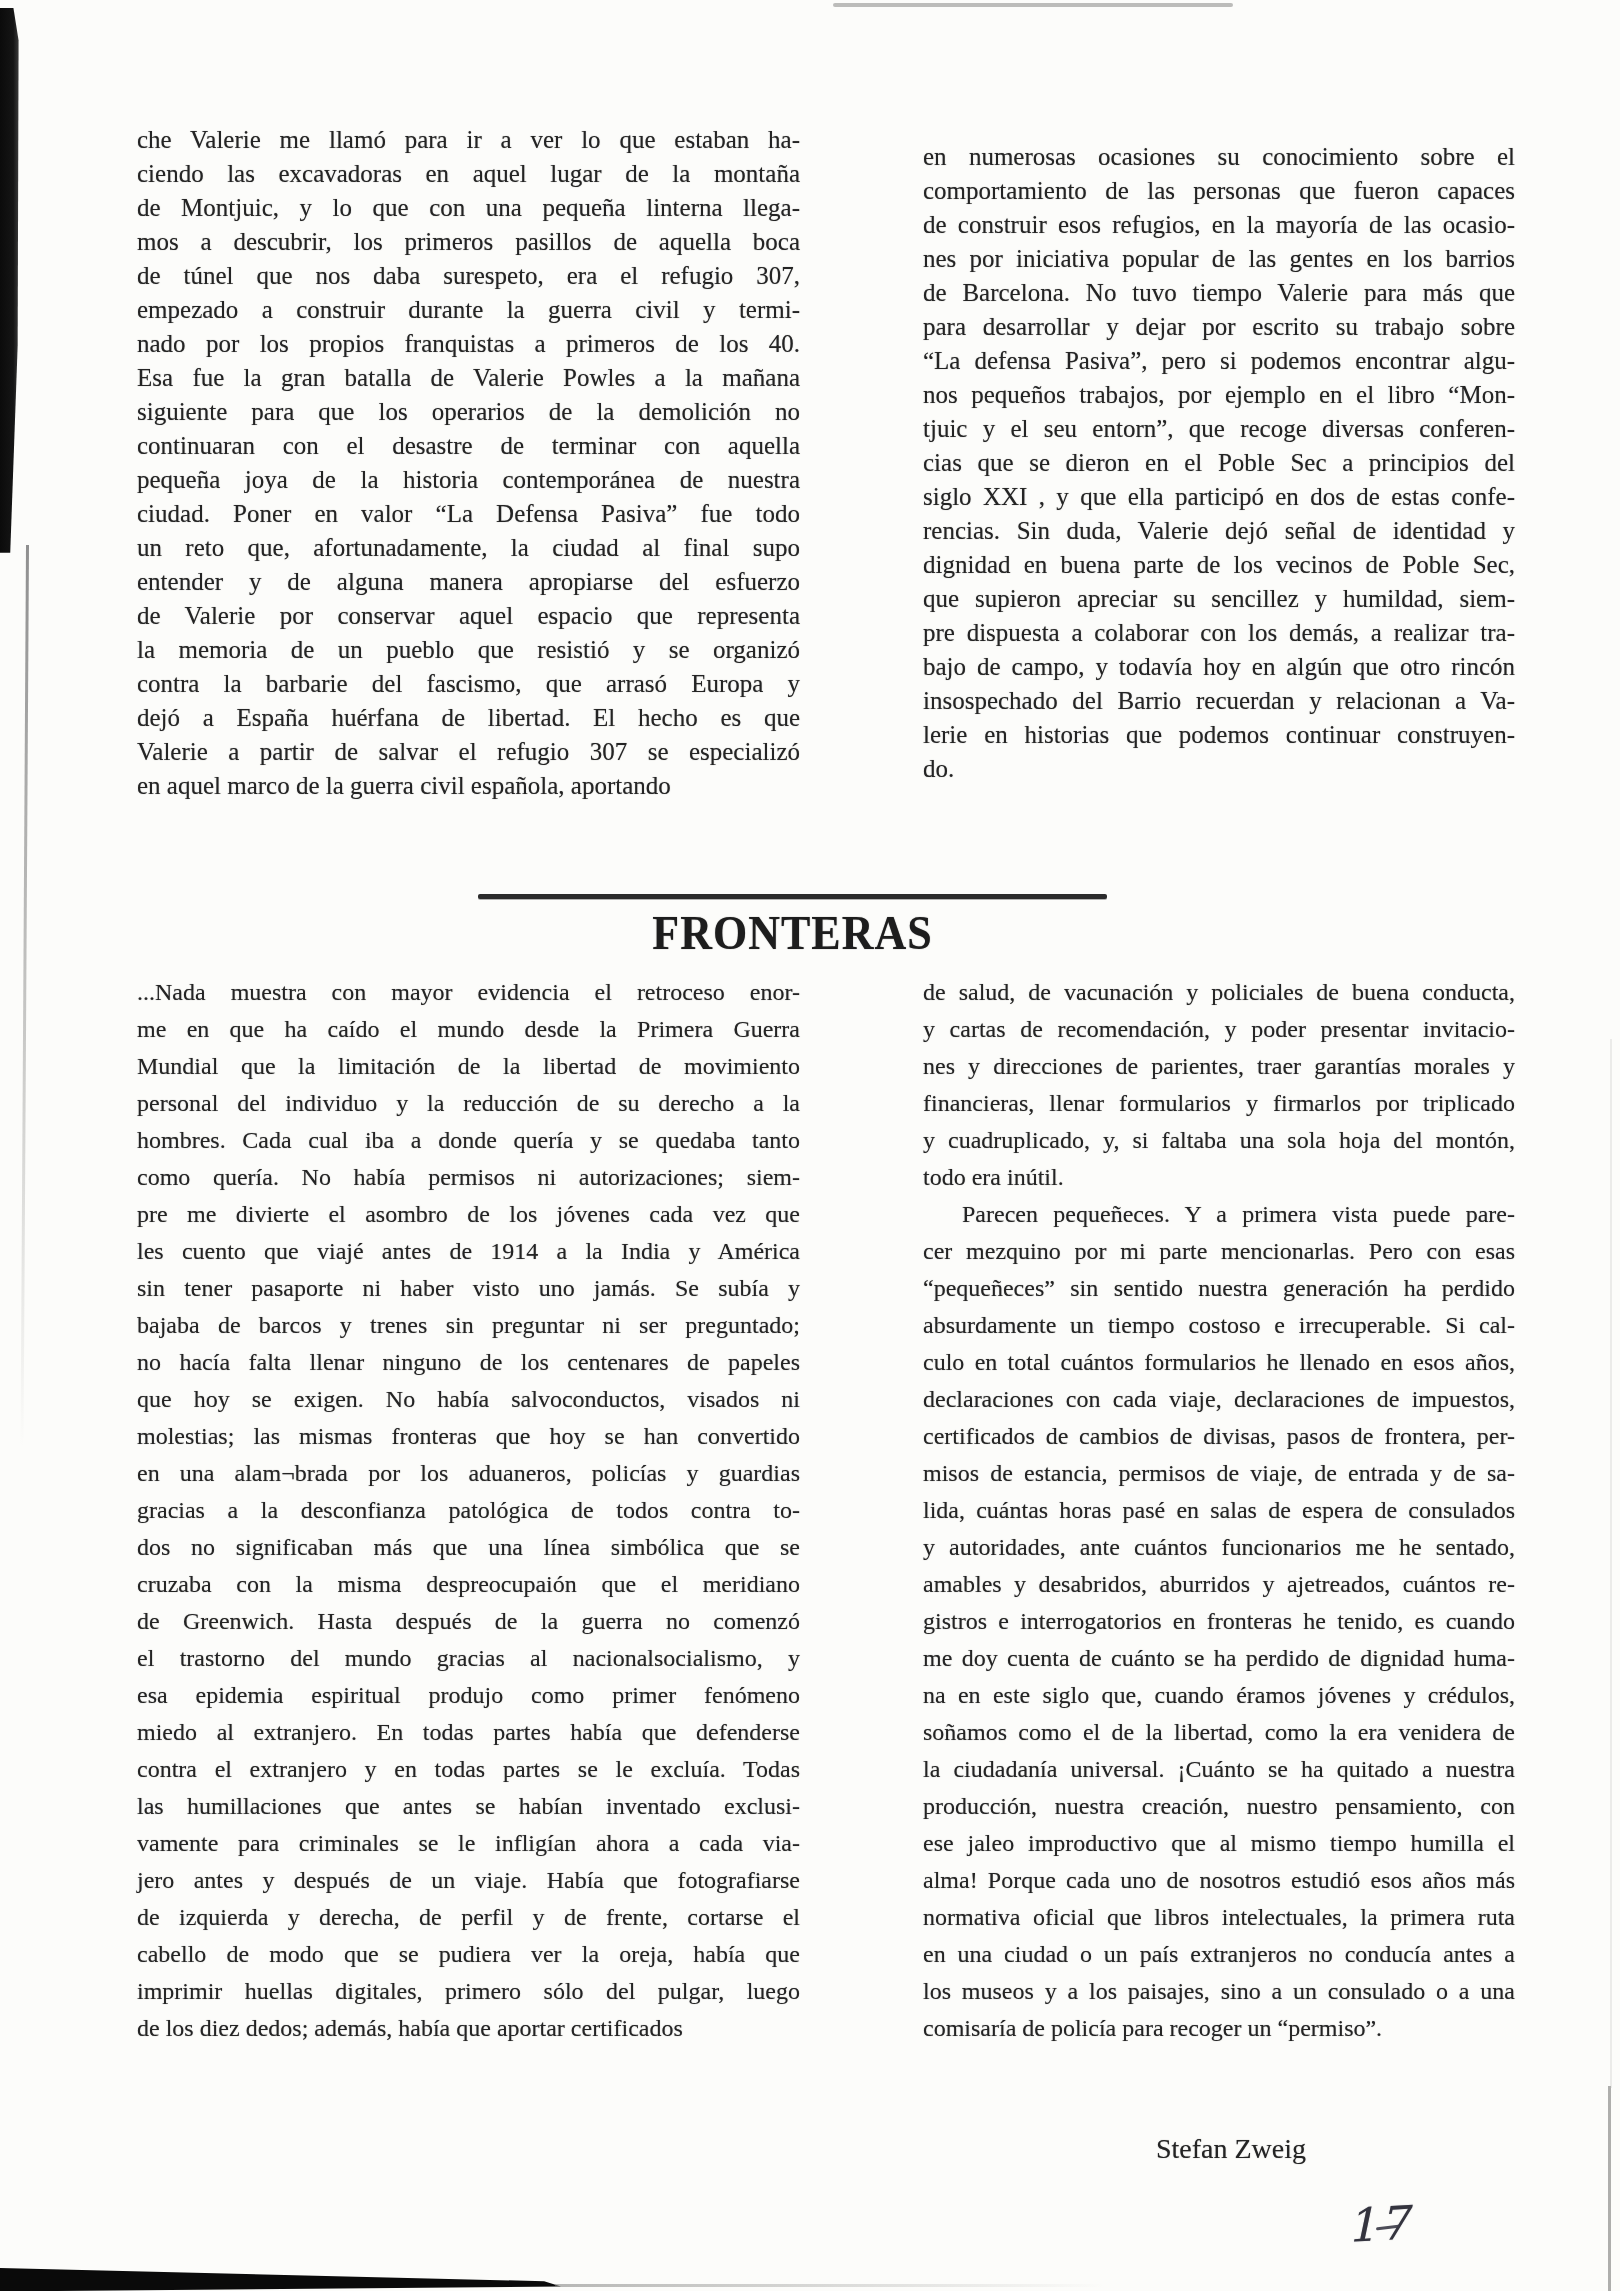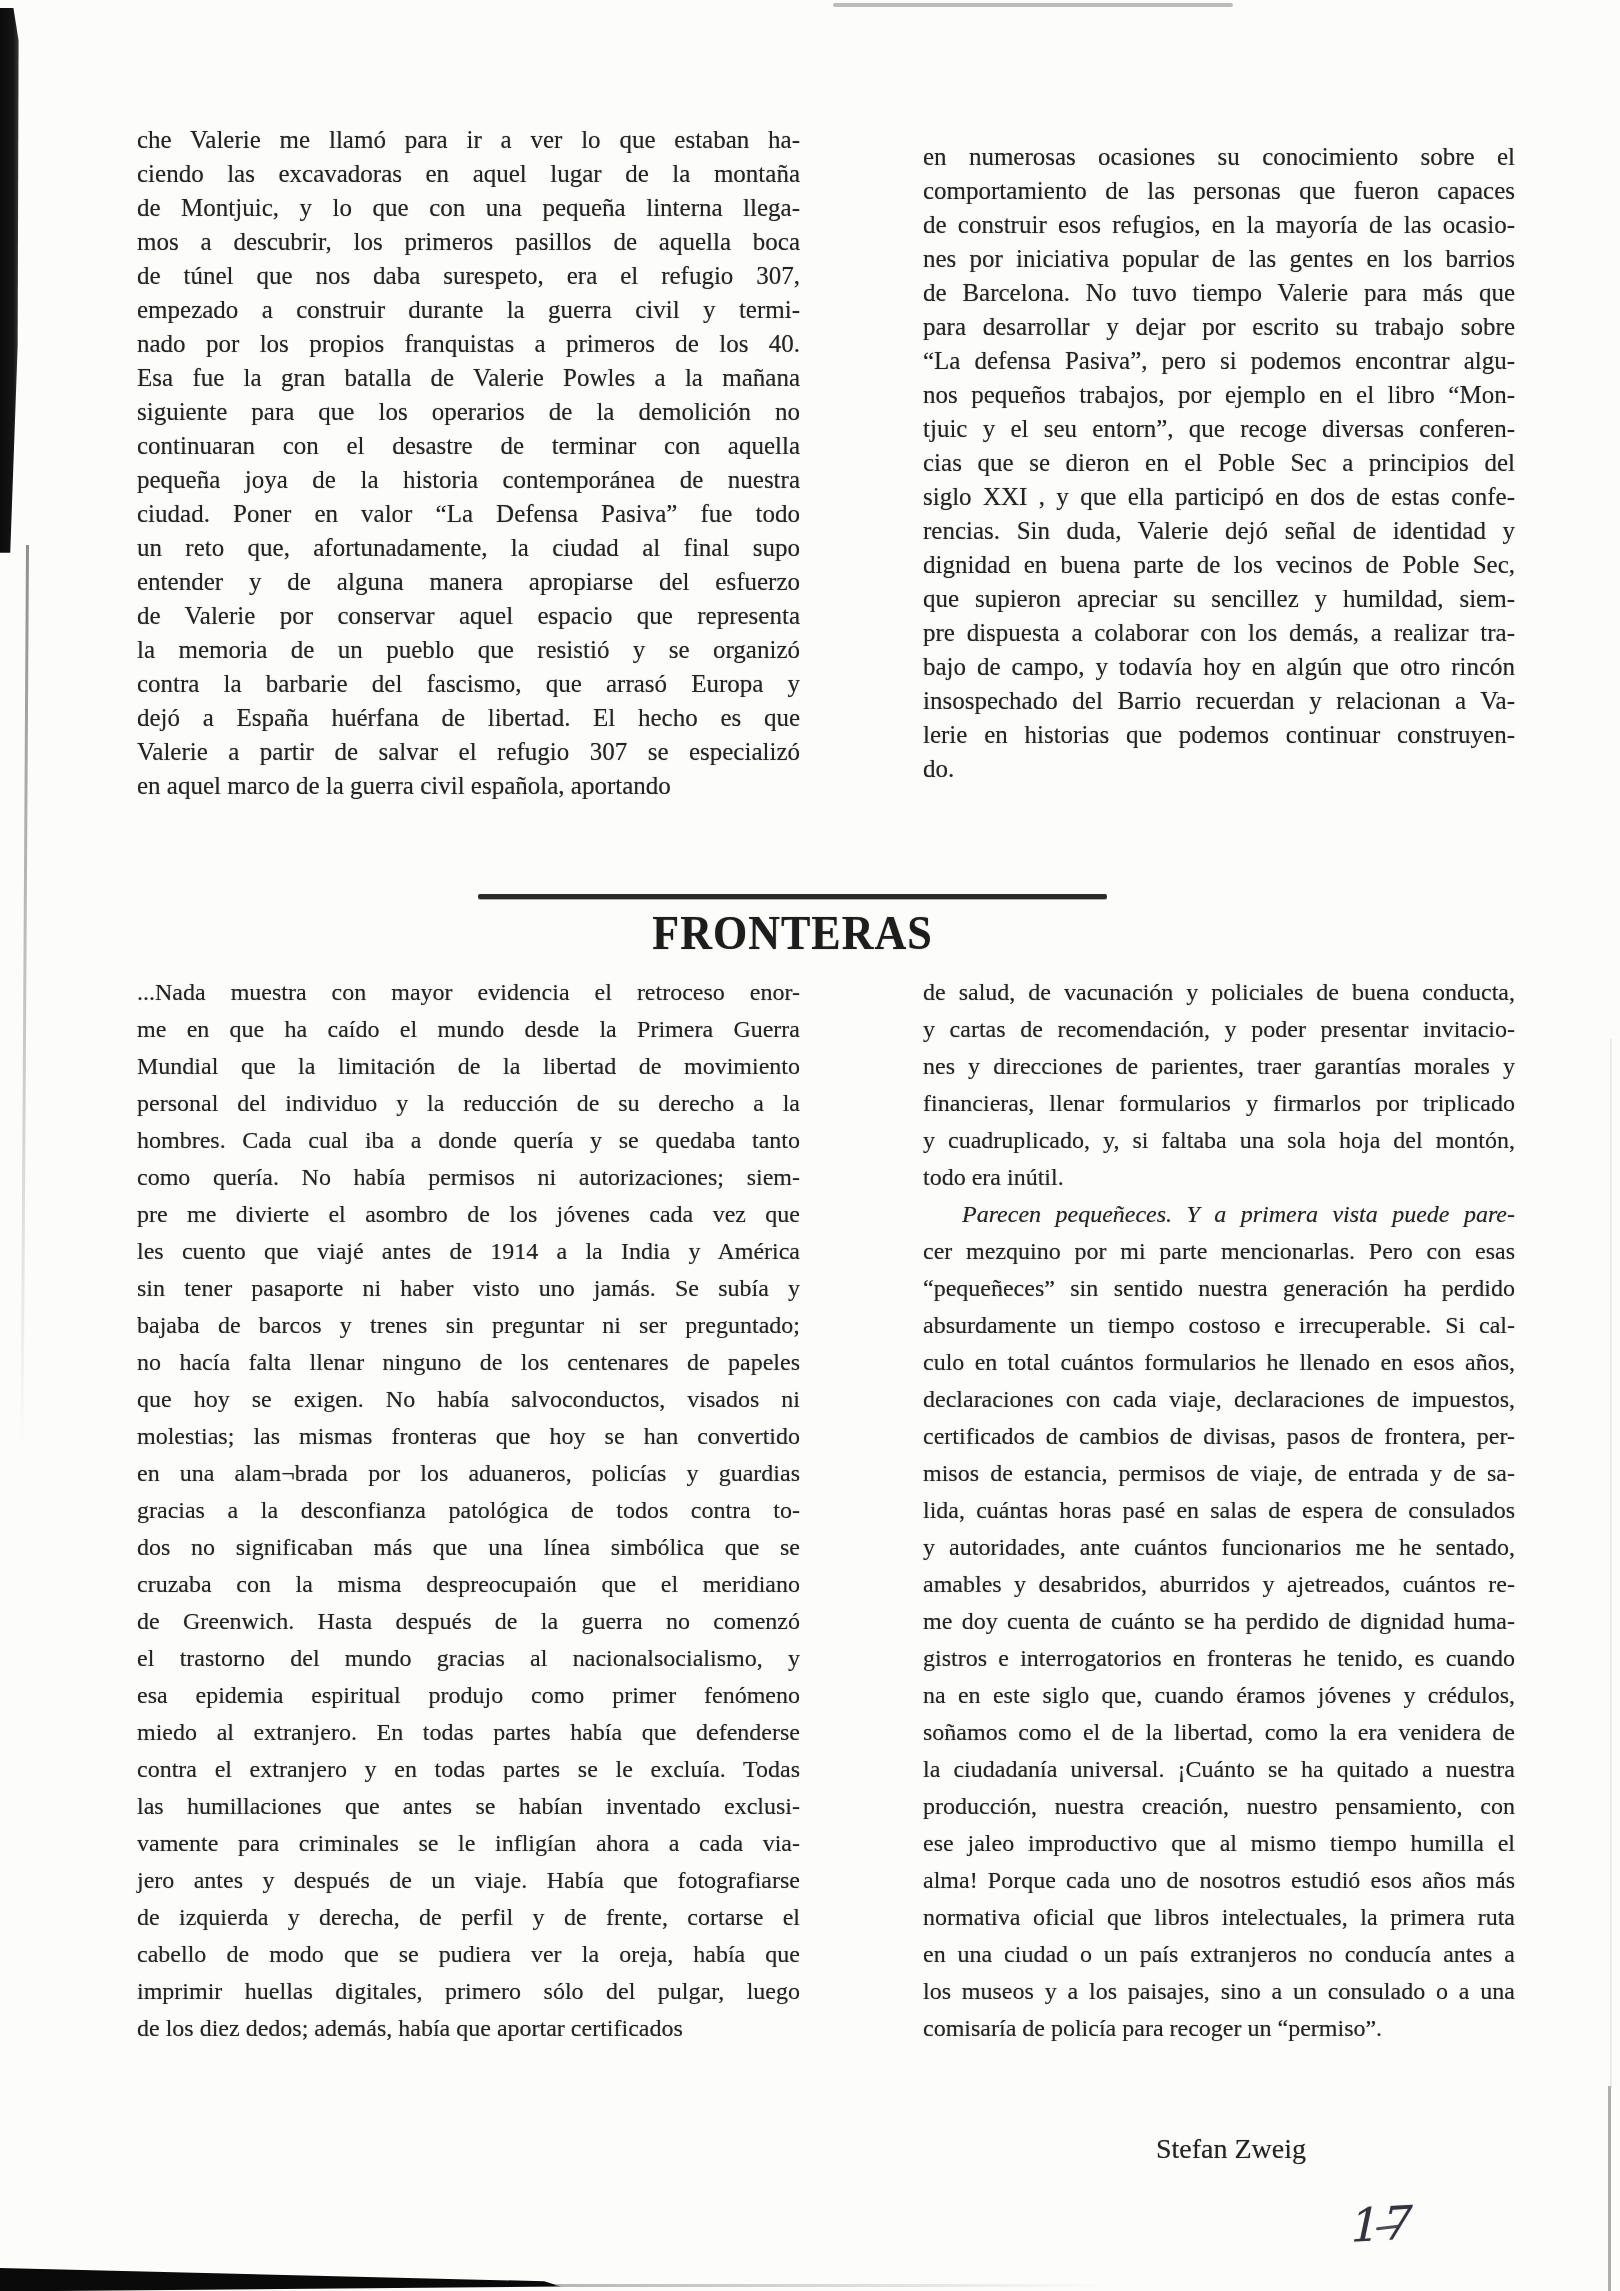--- a/index.html
+++ b/index.html
@@ -44,21 +44,21 @@
     position:absolute;left:137px;width:1378px;display:flex;gap:75px;
     text-shadow:0 0 1px rgba(55,55,55,.5);
     align-items:center;
   }
   .col-left{flex:0 0 663px;}
   .col-right{flex:1 1 auto;margin-left:48px;}
   .sec-valerie{top:123px;font-size:25px;line-height:34px;}
   .sec-zweig{top:974px;font-size:24px;line-height:37px;}
   .line{text-align:justify;text-align-last:justify;white-space:normal;}
   .line.last{text-align-last:left;}
-  .line.indent{text-indent:39px;font-style:italic;}
+  .line.indent{text-indent:39px;}
   
   .heading-block{position:absolute;top:894px;left:478px;width:629px;text-align:center;}
   .heading-rule{height:4.9px;background:#2b2b2b;border-radius:2px;box-shadow:0 1px 0 rgba(40,40,40,.35);}
   .heading-title{
     margin-top:8.8px;font-size:44px;font-weight:bold;letter-spacing:1px;color:#1d1d1d;
     transform:scaleY(1.08);text-shadow:0 0 1px rgba(40,40,40,.6);
   }
   
   .signature{
     position:absolute;top:2133px;left:874px;width:640px;box-sizing:border-box;
@@ -190,22 +190,22 @@
         <div class="line">cer mezquino por mi parte mencionarlas. Pero con esas</div>
         <div class="line">“pequeñeces” sin sentido nuestra generación ha perdido</div>
         <div class="line">absurdamente un tiempo costoso e irrecuperable. Si cal-</div>
         <div class="line">culo en total cuántos formularios he llenado en esos años,</div>
         <div class="line">declaraciones con cada viaje, declaraciones de impuestos,</div>
         <div class="line">certificados de cambios de divisas, pasos de frontera, per-</div>
         <div class="line">misos de estancia, permisos de viaje, de entrada y de sa-</div>
         <div class="line">lida, cuántas horas pasé en salas de espera de consulados</div>
         <div class="line">y autoridades, ante cuántos funcionarios me he sentado,</div>
         <div class="line">amables y desabridos, aburridos y ajetreados, cuántos re-</div>
+        <div class="line">gistros e interrogatorios en fronteras he tenido, es cuando</div>
         <div class="line">me doy cuenta de cuánto se ha perdido de dignidad huma-</div>
-        <div class="line">gistros e interrogatorios en fronteras he tenido, es cuando</div>
         <div class="line">na en este siglo que, cuando éramos jóvenes y crédulos,</div>
         <div class="line">soñamos como el de la libertad, como la era venidera de</div>
         <div class="line">la ciudadanía universal. ¡Cuánto se ha quitado a nuestra</div>
         <div class="line">producción, nuestra creación, nuestro pensamiento, con</div>
         <div class="line">ese jaleo improductivo que al mismo tiempo humilla el</div>
         <div class="line">alma! Porque cada uno de nosotros estudió esos años más</div>
         <div class="line">normativa oficial que libros intelectuales, la primera ruta</div>
         <div class="line">en una ciudad o un país extranjeros no conducía antes a</div>
         <div class="line">los museos y a los paisajes, sino a un consulado o a una</div>
         <div class="line last">comisaría de policía para recoger un “permiso”.</div>

